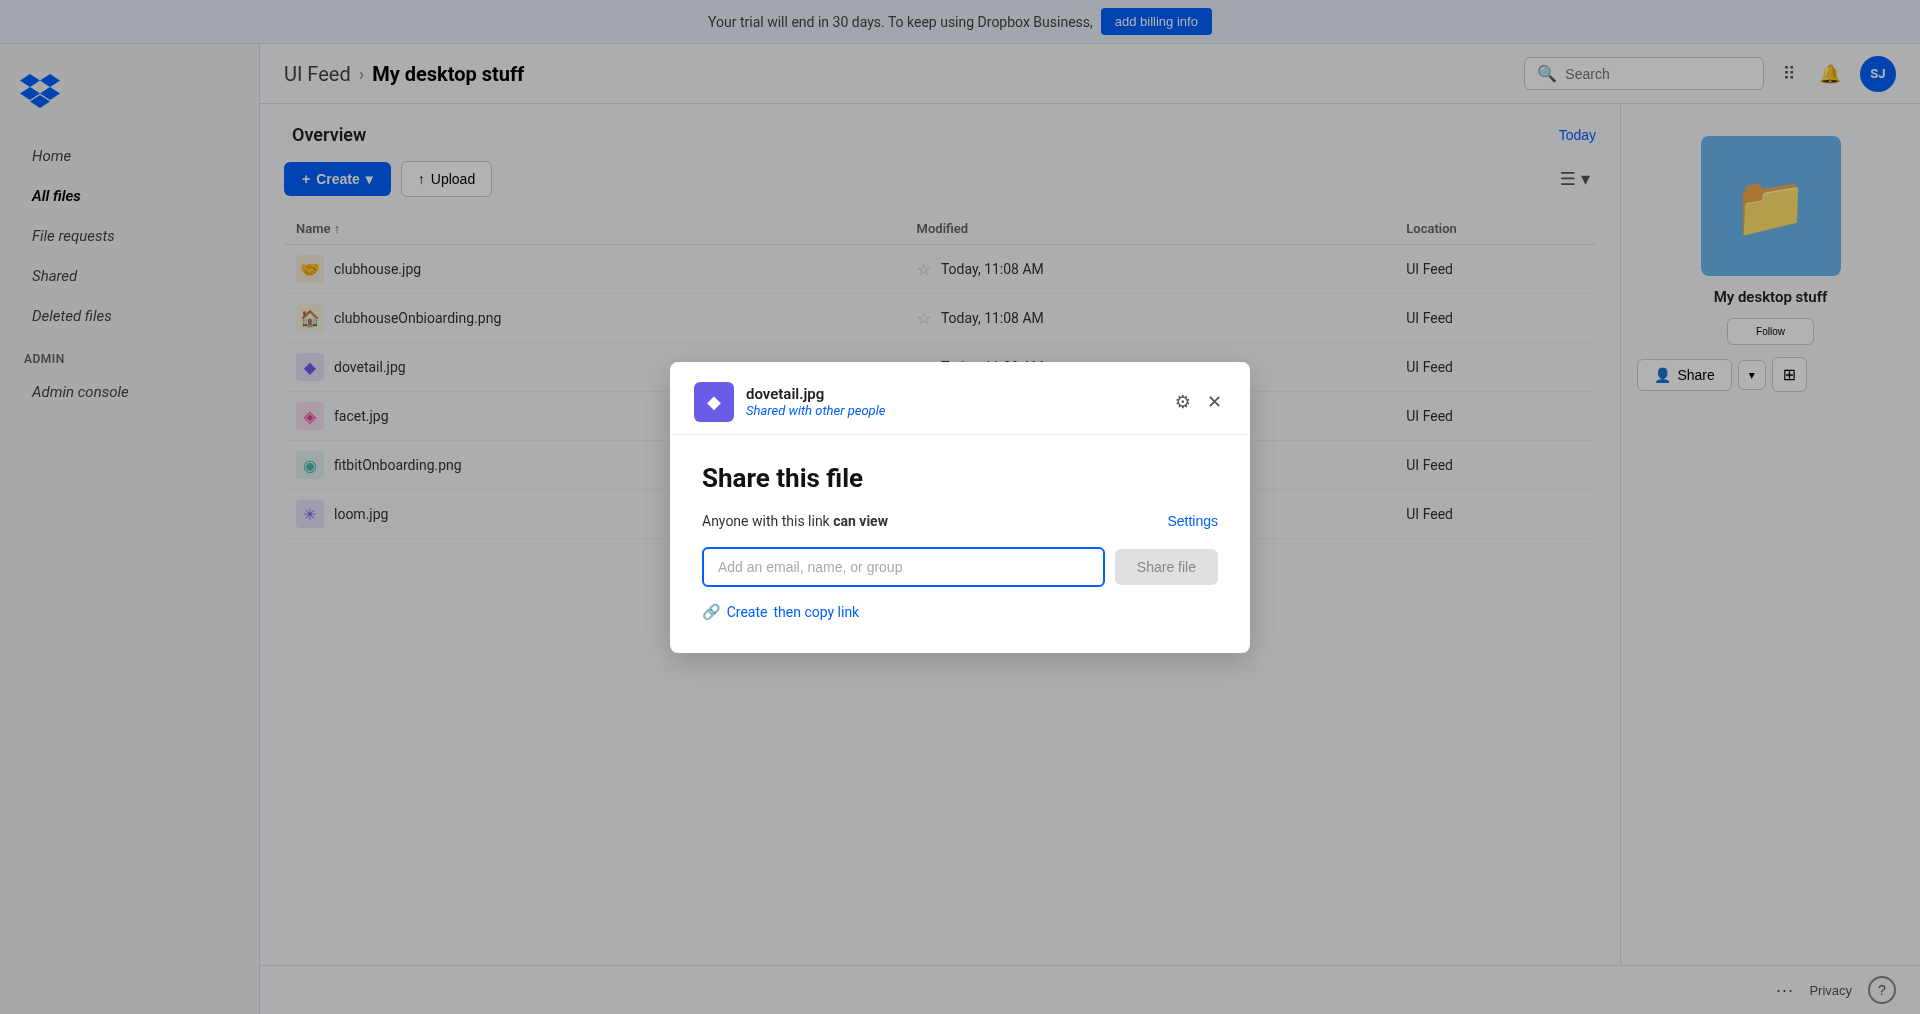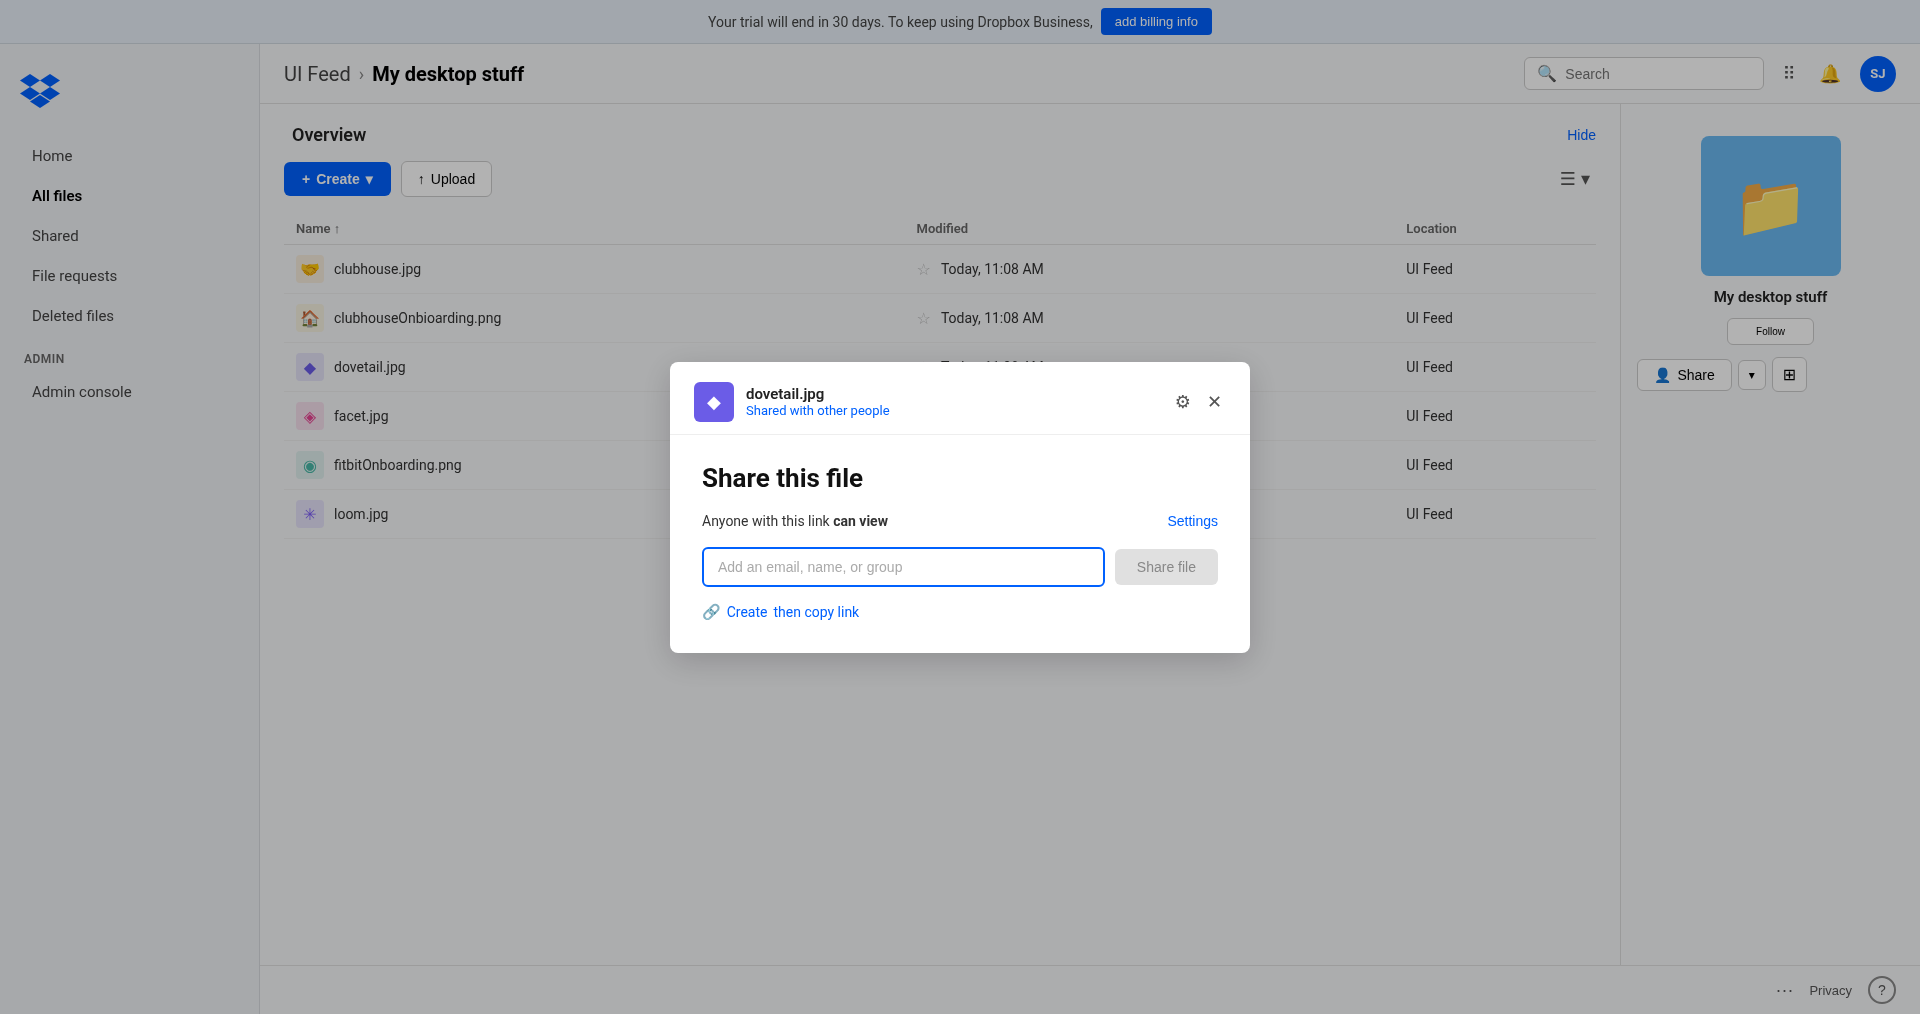--- a/index.html
+++ b/index.html
@@ -68,20 +68,21 @@
       width: 40px;
       height: 40px;
     }
     .sidebar-nav-item {
       padding: 10px 24px;
       font-size: 15px;
       color: #444;
       cursor: pointer;
       border-radius: 4px;
       margin: 1px 8px;
+      font-style: italic;
     }
     .sidebar-nav-item.active { font-weight: 600; color: #000; }
     .sidebar-section-label {
       padding: 16px 24px 6px;
       font-size: 12px;
       color: #666;
       font-weight: 600;
       text-transform: uppercase;
       letter-spacing: 0.5px;
     }
@@ -394,20 +395,21 @@
     }
     .modal-file-info { flex: 1; }
     .modal-file-name {
       font-size: 15px;
       font-weight: 600;
       color: #222;
     }
     .modal-file-shared {
       font-size: 13px;
       color: #0061fe;
+      font-style: italic;
     }
     .modal-header-actions {
       display: flex;
       align-items: center;
       gap: 8px;
     }
     .modal-icon-btn {
       background: none;
       border: none;
       cursor: pointer;
@@ -539,24 +541,24 @@
       </svg>
     </div>
 
     <div class="sidebar-nav-item">
       <span>Home</span>
     </div>
     <div class="sidebar-nav-item active">
       <span>All files</span>
     </div>
     <div class="sidebar-nav-item">
+      <span>File requests</span>
+    </div>
+    <div class="sidebar-nav-item">
       <span>Shared</span>
-    </div>
-    <div class="sidebar-nav-item">
-      <span>File requests</span>
     </div>
     <div class="sidebar-nav-item">
       <span>Deleted files</span>
     </div>
 
     <div class="sidebar-section-label">Admin</div>
     <div class="sidebar-nav-item">
       <span>Admin console</span>
     </div>
   </aside>
@@ -578,21 +580,21 @@
         <button class="notif-btn">🔔</button>
         <div class="avatar">SJ</div>
       </div>
     </div>
 
     <div class="page-content">
 
       <div class="file-area">
         <div class="overview-bar">
           <span class="overview-title">Overview</span>
-          <button class="hide-btn">Hide</button>
+          <button class="hide-btn">Today</button>
         </div>
 
         <div class="toolbar">
           <button class="create-btn">
             <span>+</span>
             <span>Create</span>
             <span>▾</span>
           </button>
           <button class="upload-btn">
             <span>↑</span>

